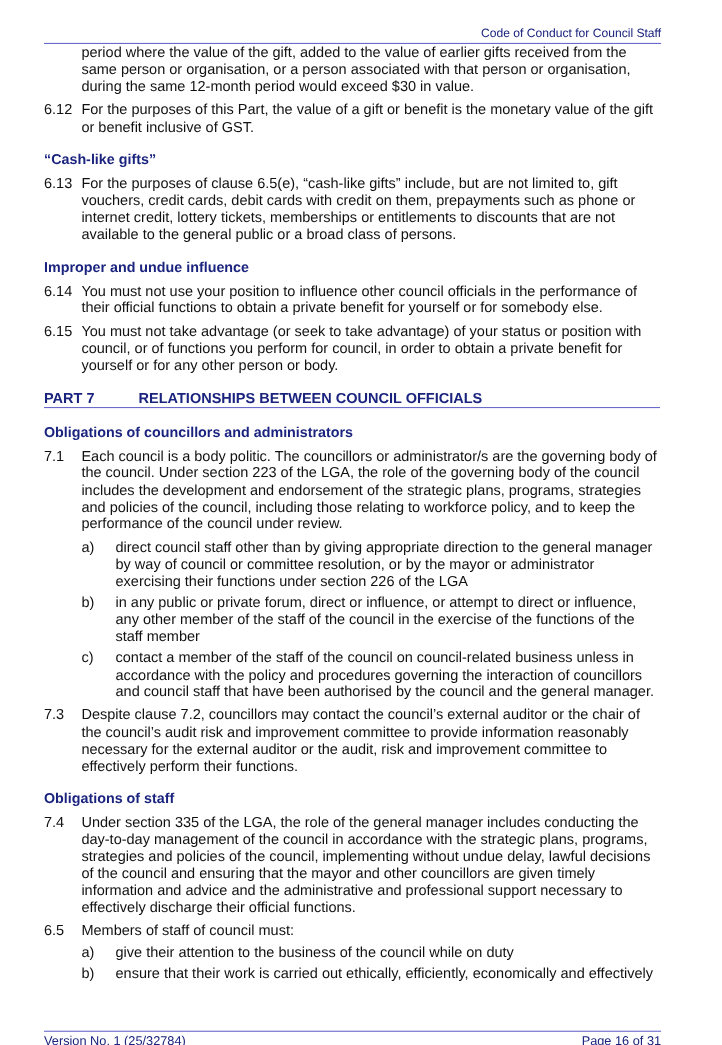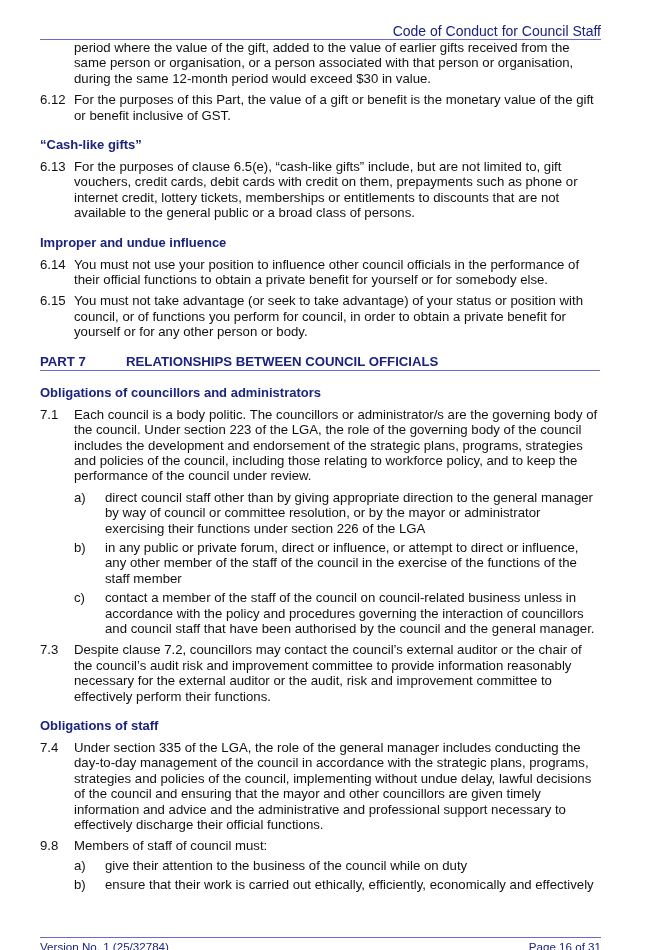--- a/index.html
+++ b/index.html
@@ -4,21 +4,21 @@
   <style>
     html, body { margin: 0; padding: 0; background: #ffffff; }
     body {
       width: 656px; height: 950px; position: relative; overflow: hidden;
       font-family: "Liberation Sans", sans-serif; color: #111111;
       font-size: 13.2px;
     }
     .header {
       position: absolute; left: 40px; top: 24px; width: 561px;
       border-bottom: 1px solid #6a6acb; text-align: right;
-      color: #1a237e; font-size: 14px; padding-bottom: 1px; line-height: 14px;
+      color: #1a237e; font-size: 11px; padding-bottom: 1px; line-height: 14px;
     }
     .footer {
       position: absolute; left: 40px; top: 937px; width: 561px;
       border-top: 1px solid #6a6acb; color: #1a237e; font-size: 11.6px;
       display: flex; justify-content: space-between; padding-top: 2px; line-height: 13px;
     }
     .content { position: absolute; left: 40px; top: 40px; width: 560px; }
     .para { line-height: 15.4px; position: relative; }
     .clause { display: flex; margin-bottom: 6px; line-height: 15.4px; }
     .clause .num { width: 34px; flex: none; }
@@ -106,21 +106,21 @@
   </div>
 
   <div class="subhead">Obligations of staff</div>
 
   <div class="clause">
     <span class="num">7.4</span>
     <span class="txt">Under section 335 of the LGA, the role of the general manager includes conducting the day-to-day management of the council in accordance with the strategic plans, programs, strategies and policies of the council, implementing without undue delay, lawful decisions of the council and ensuring that the mayor and other councillors are given timely information and advice and the administrative and professional support necessary to effectively discharge their official functions.</span>
   </div>
 
   <div class="clause" style="margin-bottom:0">
-    <span class="num">9.8</span>
+    <span class="num">6.5</span>
     <span class="txt">Members of staff of council must:</span>
   </div>
   <div class="subs subs-wrap">
     <div class="sub">
       <span class="letter">a)</span>
       <span>give their attention to the business of the council while on duty</span>
     </div>
     <div class="sub">
       <span class="letter">b)</span>
       <span>ensure that their work is carried out ethically, efficiently, economically and effectively</span>

